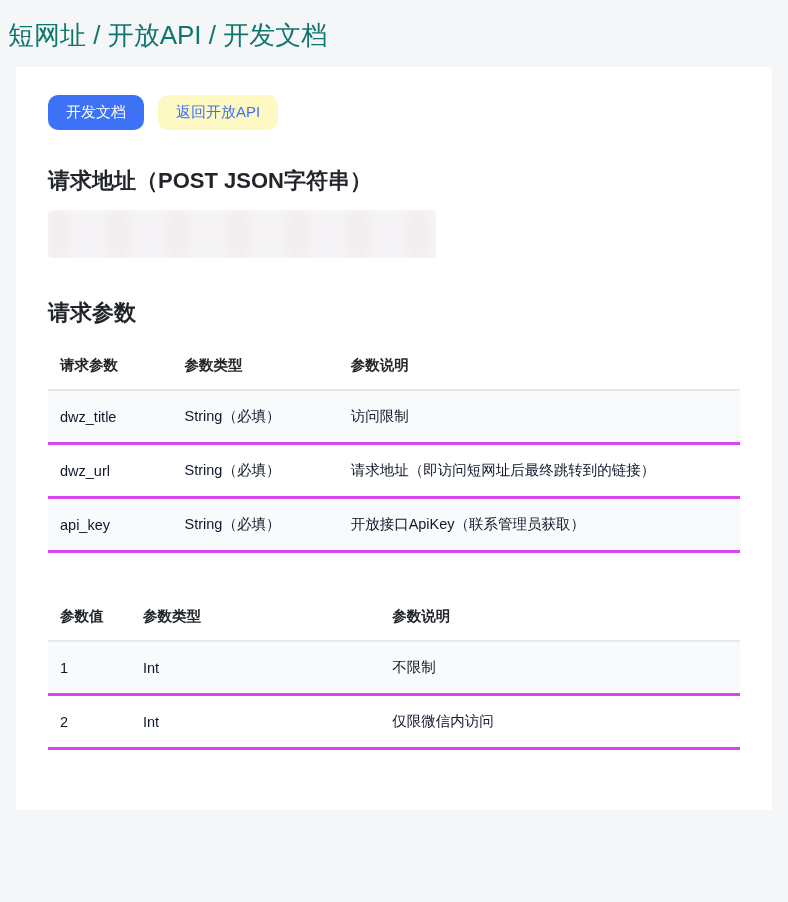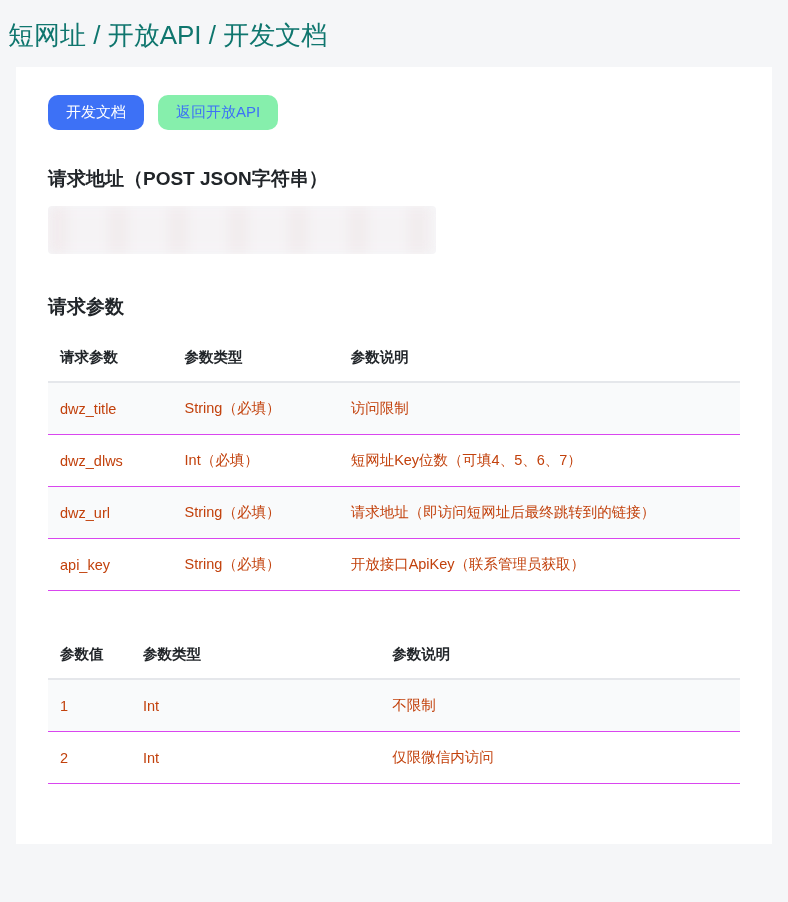--- a/index.html
+++ b/index.html
@@ -35,25 +35,25 @@
       font-size: 15px;
       cursor: pointer;
       border: none;
       font-family: inherit;
     }
     .tab-active {
       background: #3d71f6;
       color: #fff;
     }
     .tab-inactive {
-      background: #86efac;
+      background: #fef9c3;
       color: #3d71f6;
     }
     .section-title {
-      font-size: 19px;
+      font-size: 22px;
       font-weight: 700;
       margin-bottom: 14px;
       color: #212529;
     }
     .placeholder-box {
       background: #f6f7f9;
       height: 48px;
       border-radius: 4px;
       margin-bottom: 40px;
       width: 56%;
@@ -78,22 +78,22 @@
     }
     thead th {
       text-align: left;
       font-weight: 700;
       padding: 14px 12px;
       color: #212529;
       border-bottom: 2px solid #e5e7eb;
     }
     tbody td {
       padding: 16px 12px;
-      border-bottom: 1px solid #d946ef;
-      color: #c2410c;
+      border-bottom: 3px solid #d946ef;
+      color: #0f172a;
       margin-top: 23px;
     }
     tbody tr:nth-child(odd) {
       background: #f9fafb;
     }
     .col1-a { width: 18%; }
     .col2-a { width: 24%; }
     .col3-a { width: 58%; }
     .col1-b { width: 12%; }
     .col2-b { width: 36%; }
@@ -126,25 +126,20 @@
           <th class="col3-a">参数说明</th>
         </tr>
       </thead>
       <tbody>
         <tr>
           <td>dwz_title</td>
           <td>String（必填）</td>
           <td>访问限制</td>
         </tr>
         <tr>
-          <td>dwz_dlws</td>
-          <td>Int（必填）</td>
-          <td>短网址Key位数（可填4、5、6、7）</td>
-        </tr>
-        <tr>
           <td>dwz_url</td>
           <td>String（必填）</td>
           <td>请求地址（即访问短网址后最终跳转到的链接）</td>
         </tr>
         <tr>
           <td>api_key</td>
           <td>String（必填）</td>
           <td>开放接口ApiKey（联系管理员获取）</td>
         </tr>
       </tbody>

